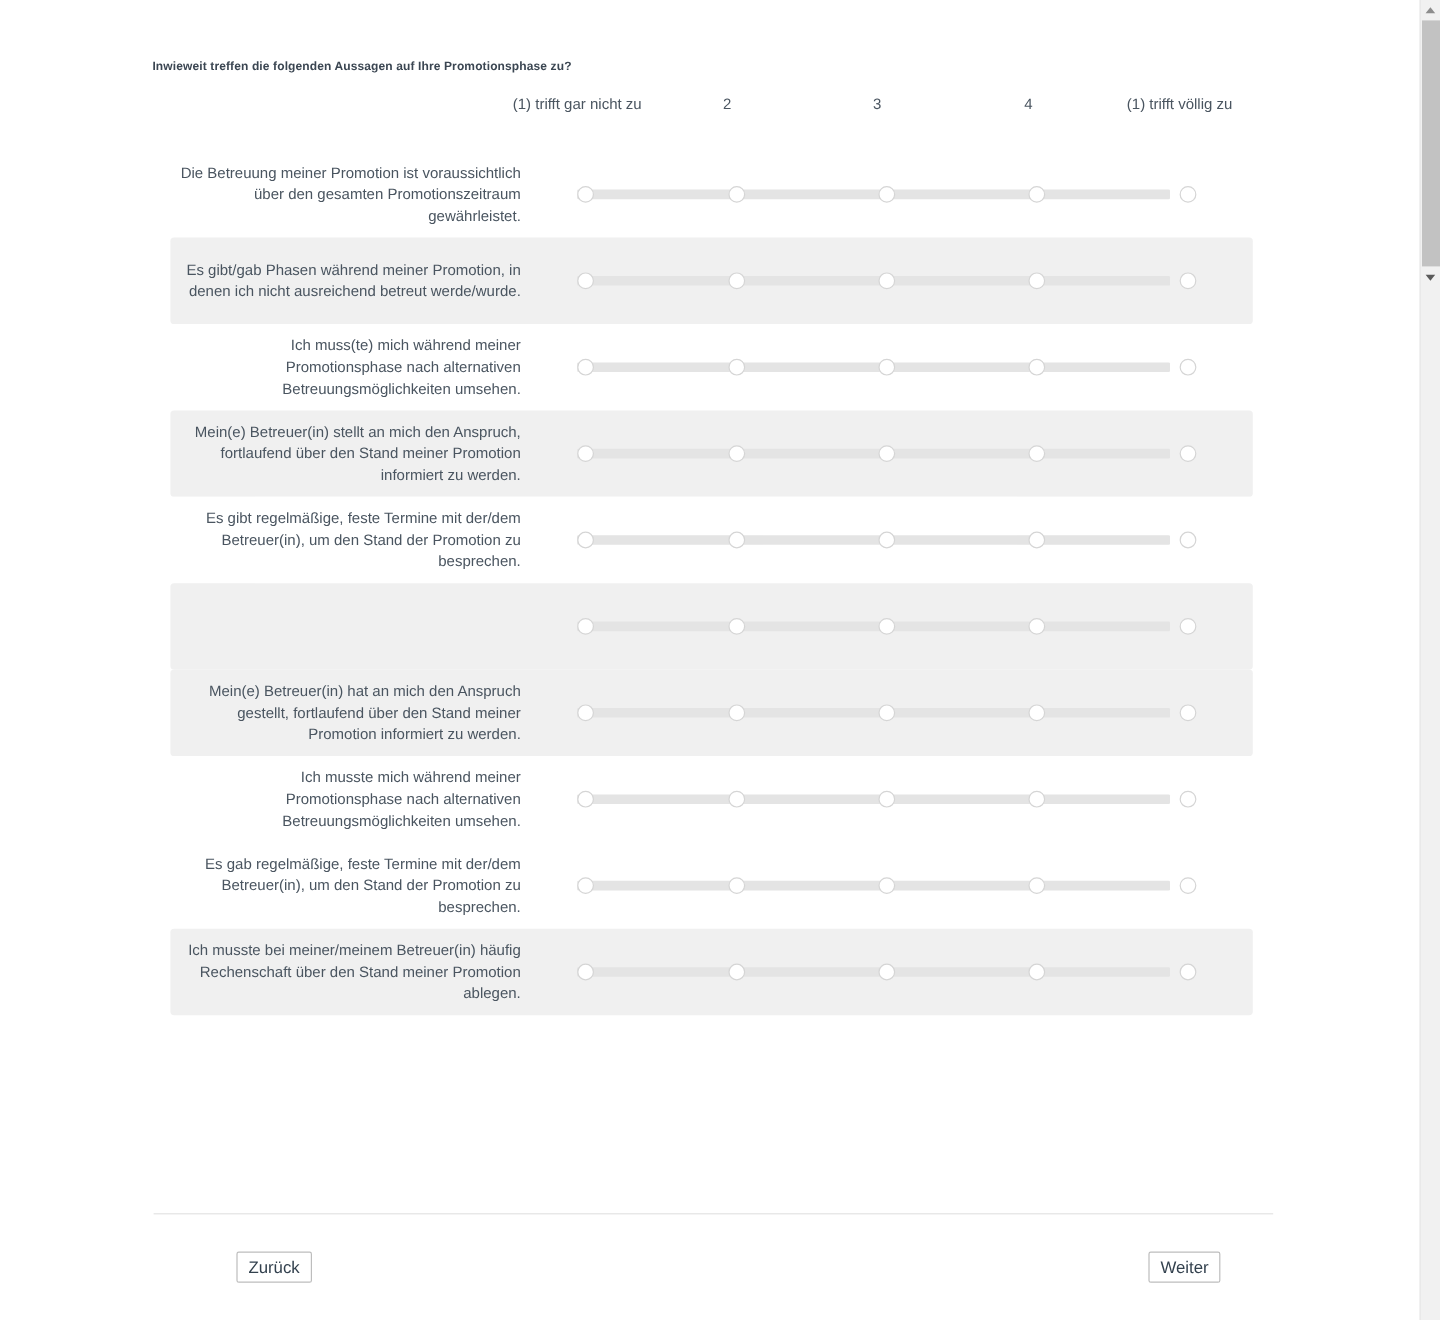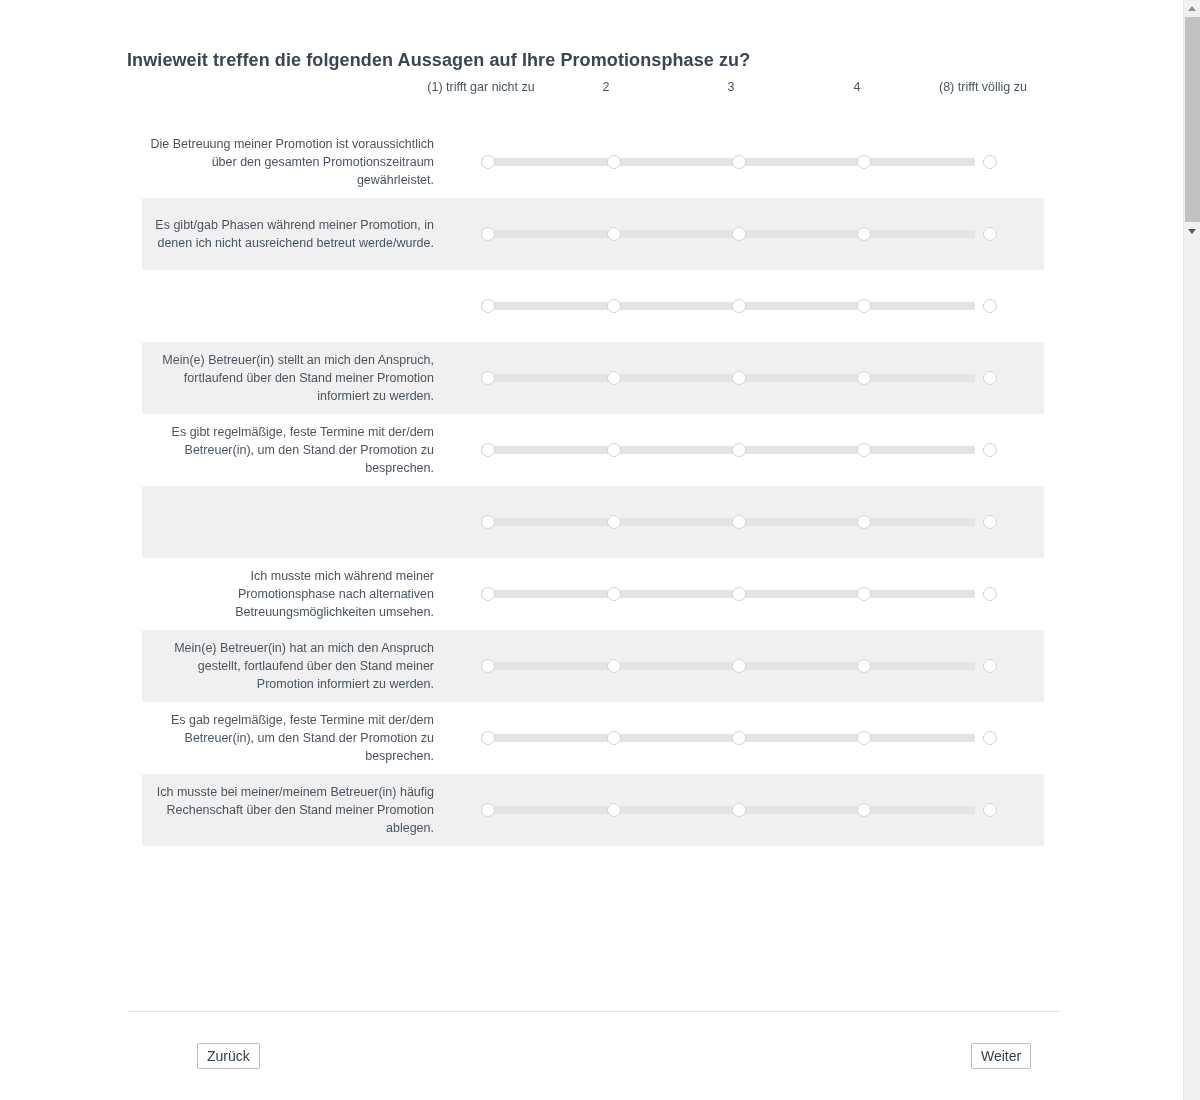--- a/index.html
+++ b/index.html
@@ -24,21 +24,21 @@
     width: 1183px;
     height: 1100px;
     background: #ffffff;
   }
 
   .question-title {
     position: absolute;
     left: 127px;
     top: 50px;
     width: 900px;
-    font-size: 18px;
+    font-size: 10px;
     font-weight: bold;
     color: #3b4652;
     letter-spacing: 0.1px;
   }
 
   
   .header-row {
     position: absolute;
     left: 142px;
     top: 80px;
@@ -130,21 +130,21 @@
     border: 1px solid #bdbdbd;
     border-radius: 2px;
     font-family: "Liberation Sans", sans-serif;
     font-size: 14px;
     color: #33414e;
     padding: 0 9px;
     cursor: pointer;
     line-height: 24px;
   }
   .btn-back { left: 165px; margin-left: 32px; }
-  .btn-next { left: 957px; margin-left: 14px; }
+  .btn-next { left: 957px; }
 
   
   .scrollbar {
     position: absolute;
     right: 0; top: 0;
     width: 17px;
     height: 1100px;
     background: #f1f1f1;
     border-left: 1px solid #e6e6e6;
   }
@@ -183,21 +183,21 @@
 
   <div class="survey">
 
     <div class="question-title">Inwieweit treffen die folgenden Aussagen auf Ihre Promotionsphase zu?</div>
 
     <div class="header-row">
         <div class="col-head" style="left: 284px;">(1) trifft gar nicht zu</div>
         <div class="col-head" style="left: 409px;">2</div>
         <div class="col-head" style="left: 534px;">3</div>
         <div class="col-head" style="left: 660px;">4</div>
-        <div class="col-head" style="left: 786px;">(8) trifft völlig zu</div>
+        <div class="col-head" style="left: 786px;">(1) trifft völlig zu</div>
       </div>
 
     <div class="matrix">
         <div class="row">
           <div class="row-label">Die Betreuung meiner Promotion ist voraussichtlich über den gesamten Promotionszeitraum gewährleistet.</div>
           <div class="scale">
             <div class="track"></div>
             <div class="opt" style="left: 9px;"></div>
             <div class="opt" style="left: 134.5px;"></div>
             <div class="opt" style="left: 259.5px;"></div>
@@ -210,20 +210,21 @@
           <div class="scale">
             <div class="track"></div>
             <div class="opt" style="left: 9px;"></div>
             <div class="opt" style="left: 134.5px;"></div>
             <div class="opt" style="left: 259.5px;"></div>
             <div class="opt" style="left: 385px;"></div>
             <div class="opt" style="left: 511px;"></div>
           </div>
         </div>
         <div class="row">
+          <div class="row-label">Ich muss(te) mich während meiner Promotionsphase nach alternativen Betreuungsmöglichkeiten umsehen.</div>
           <div class="scale">
             <div class="track"></div>
             <div class="opt" style="left: 9px;"></div>
             <div class="opt" style="left: 134.5px;"></div>
             <div class="opt" style="left: 259.5px;"></div>
             <div class="opt" style="left: 385px;"></div>
             <div class="opt" style="left: 511px;"></div>
           </div>
         </div>
         <div class="row shaded">
@@ -251,33 +252,33 @@
         <div class="row shaded">
           <div class="scale">
             <div class="track"></div>
             <div class="opt" style="left: 9px;"></div>
             <div class="opt" style="left: 134.5px;"></div>
             <div class="opt" style="left: 259.5px;"></div>
             <div class="opt" style="left: 385px;"></div>
             <div class="opt" style="left: 511px;"></div>
           </div>
         </div>
+        <div class="row shaded">
+          <div class="row-label">Mein(e) Betreuer(in) hat an mich den Anspruch gestellt, fortlaufend über den Stand meiner Promotion informiert zu werden.</div>
+          <div class="scale">
+            <div class="track"></div>
+            <div class="opt" style="left: 9px;"></div>
+            <div class="opt" style="left: 134.5px;"></div>
+            <div class="opt" style="left: 259.5px;"></div>
+            <div class="opt" style="left: 385px;"></div>
+            <div class="opt" style="left: 511px;"></div>
+          </div>
+        </div>
         <div class="row">
           <div class="row-label">Ich musste mich während meiner Promotionsphase nach alternativen Betreuungsmöglichkeiten umsehen.</div>
-          <div class="scale">
-            <div class="track"></div>
-            <div class="opt" style="left: 9px;"></div>
-            <div class="opt" style="left: 134.5px;"></div>
-            <div class="opt" style="left: 259.5px;"></div>
-            <div class="opt" style="left: 385px;"></div>
-            <div class="opt" style="left: 511px;"></div>
-          </div>
-        </div>
-        <div class="row shaded">
-          <div class="row-label">Mein(e) Betreuer(in) hat an mich den Anspruch gestellt, fortlaufend über den Stand meiner Promotion informiert zu werden.</div>
           <div class="scale">
             <div class="track"></div>
             <div class="opt" style="left: 9px;"></div>
             <div class="opt" style="left: 134.5px;"></div>
             <div class="opt" style="left: 259.5px;"></div>
             <div class="opt" style="left: 385px;"></div>
             <div class="opt" style="left: 511px;"></div>
           </div>
         </div>
         <div class="row">

